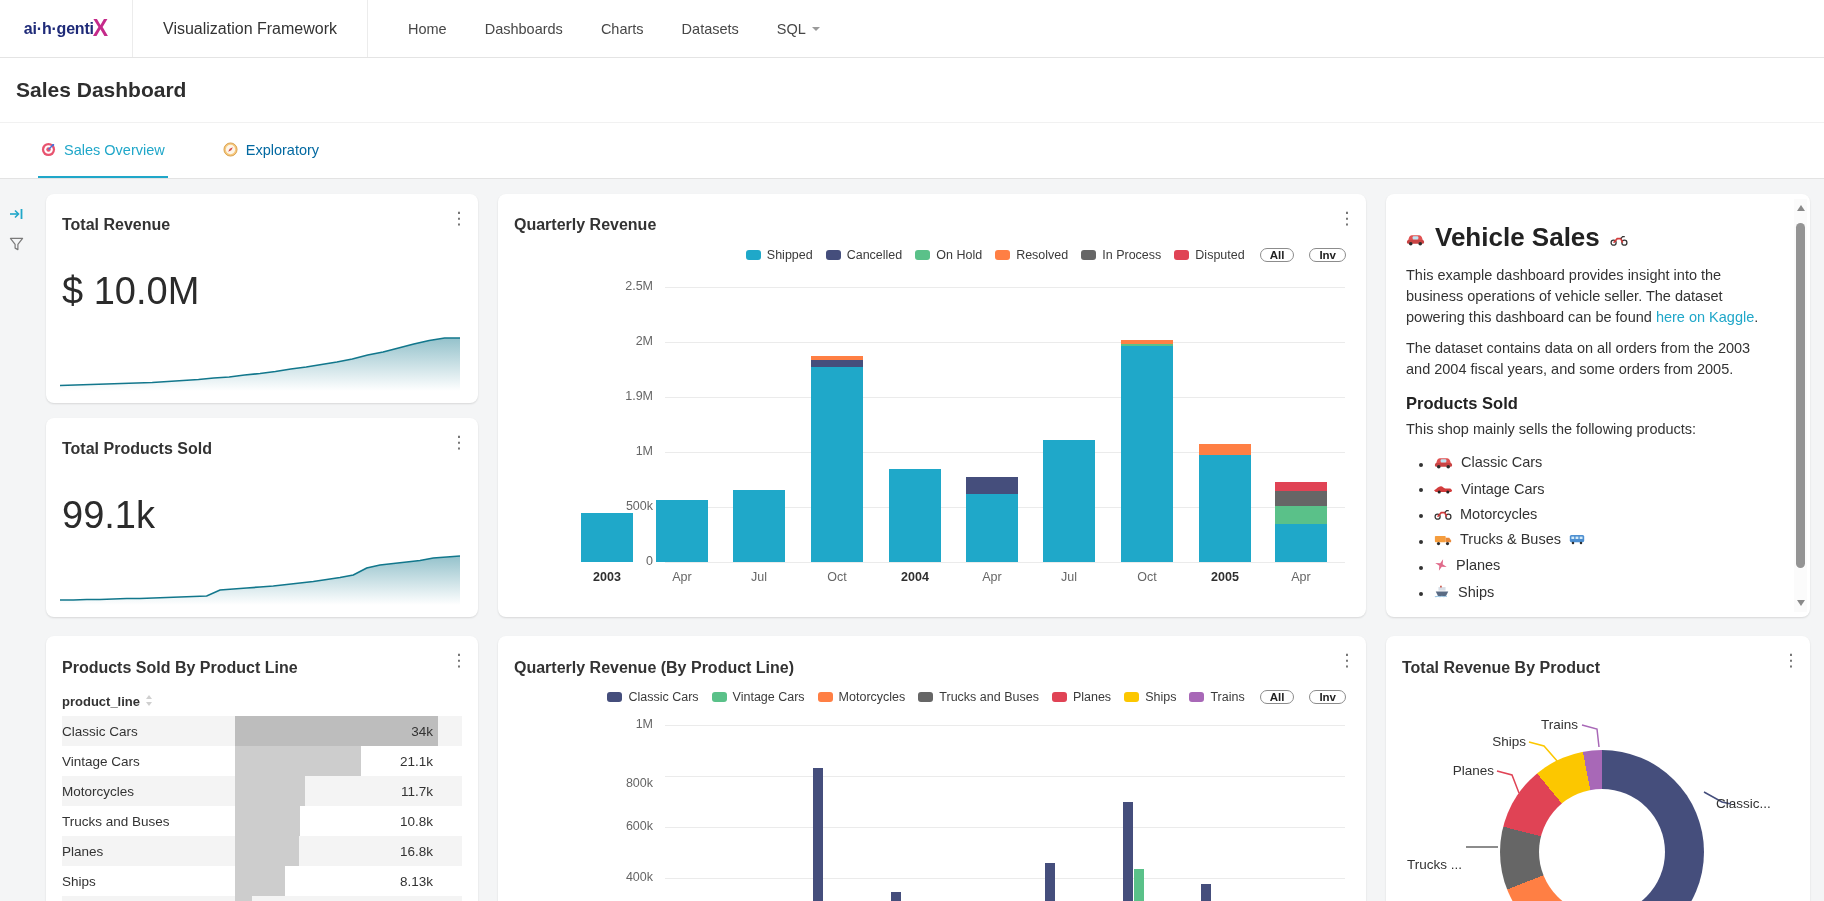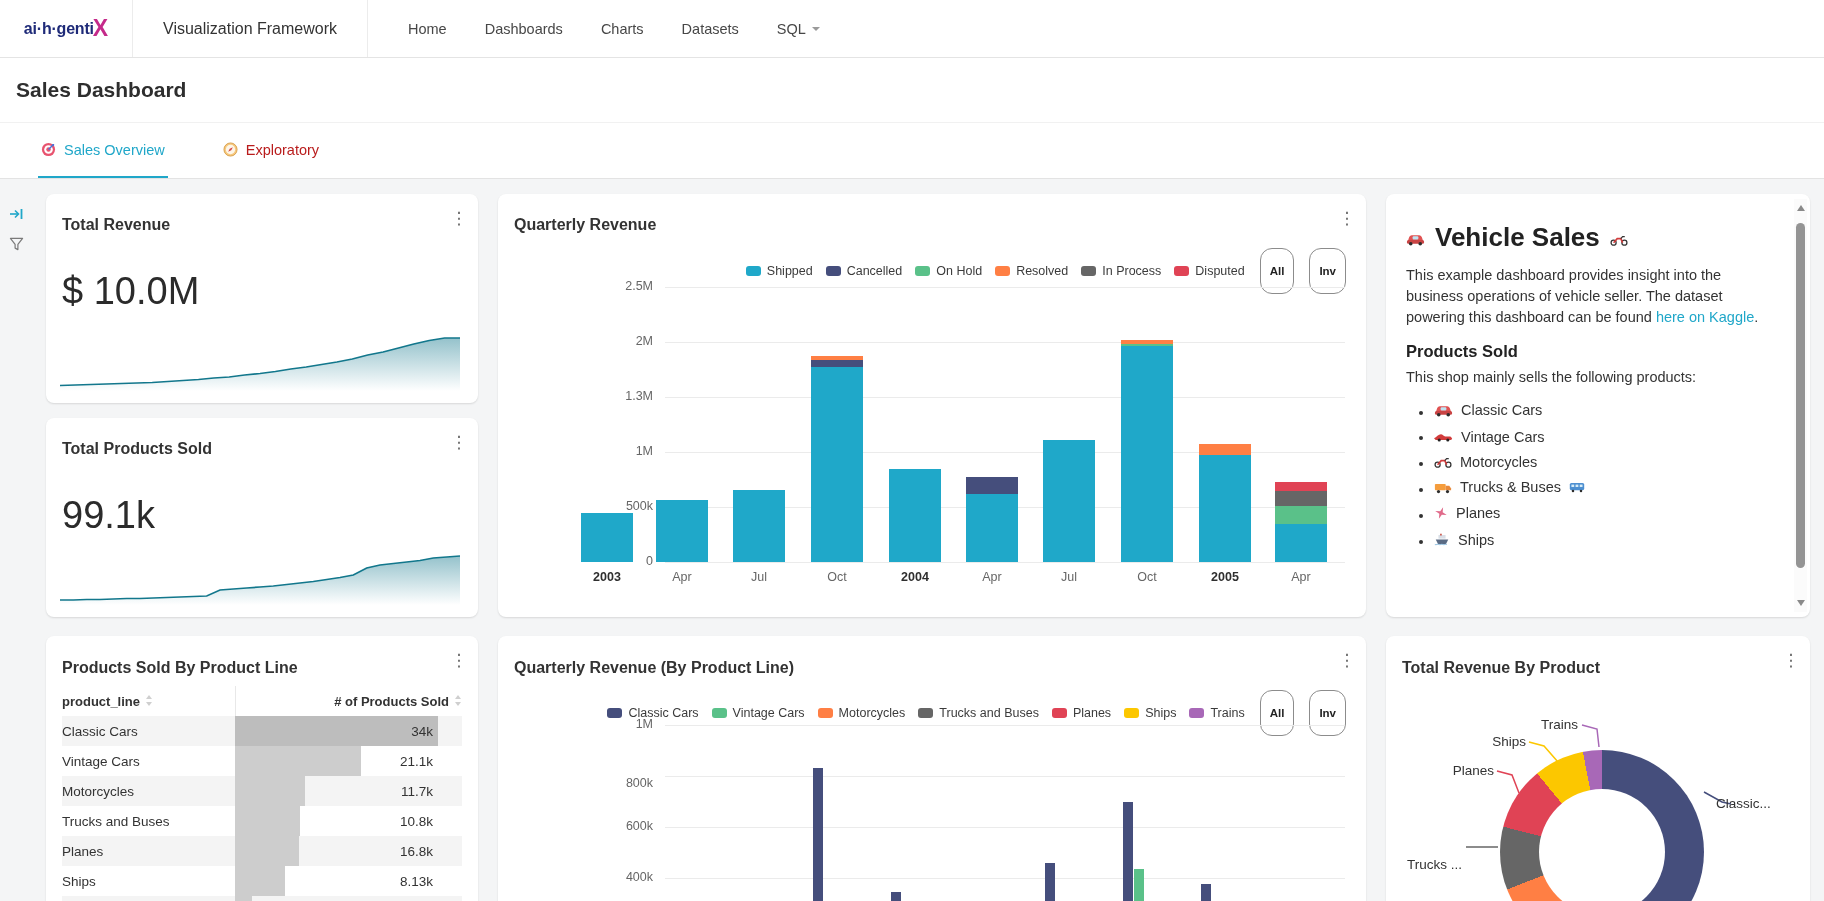--- a/index.html
+++ b/index.html
@@ -10,36 +10,36 @@
   .logo .ltxt{font-weight:700;font-size:16px;color:#1e2a78;letter-spacing:-0.2px;}
   .logo .lx{font-weight:800;font-size:23px;color:#c52a8a;margin-left:-1px;}
   .app-title{display:flex;align-items:center;padding:0 30px;border-left:1px solid #ececec;border-right:1px solid #ececec;font-size:16px;color:#333;}
   .nav{display:flex;align-items:center;gap:38px;margin-left:40px;}
   .nav a{font-size:14.5px;color:#474747;text-decoration:none;cursor:pointer;display:flex;align-items:center;}
   .caret{width:0;height:0;border-left:4px solid transparent;border-right:4px solid transparent;border-top:4.5px solid #9a9a9a;margin-left:6px;}
   
   .title-bar{height:64px;background:#fff;display:flex;align-items:center;padding-left:16px;border-bottom:1px solid #f1f1f1;}
   .title-bar h1{margin:0;font-size:21px;font-weight:600;color:#2e2e2e;}
   .tab-bar{height:55px;background:#fff;border-bottom:1px solid #e3e3e3;display:flex;align-items:stretch;padding-left:38px;gap:52px;}
-  .tab{display:flex;align-items:center;gap:8px;font-size:14.5px;color:#b91c1c;cursor:pointer;border-bottom:2px solid transparent;padding:0 3px;}
+  .tab{display:flex;align-items:center;gap:8px;font-size:14.5px;color:#0369a1;cursor:pointer;border-bottom:2px solid transparent;padding:0 3px;}
   .tab.active{color:#20a7c9;border-bottom-color:#20a7c9;}
   
   .content{position:relative;height:724px;overflow:hidden;}
   .rail-icon{position:absolute;cursor:pointer;}
   .card{position:absolute;background:#fff;border-radius:8px;box-shadow:0 1px 2px rgba(0,0,0,.12);}
   .card-title{position:absolute;left:16px;top:22px;font-size:16px;font-weight:600;color:#333;}
   .kebab{position:absolute;right:10px;top:16px;width:18px;text-align:center;color:#666;font-size:17px;line-height:17px;cursor:pointer;}
   .bignum{position:absolute;left:16px;top:76px;font-size:38px;font-weight:500;color:#2b2b2b;}
   .spark{position:absolute;left:14px;right:14px;bottom:12px;height:60px;}
   
   .legend{position:absolute;top:54px;right:20px;display:flex;align-items:center;gap:13px;}
   .lg-item{display:flex;align-items:center;gap:6px;cursor:pointer;}
   .lg-swatch{width:15px;height:10px;border-radius:3px;display:inline-block;}
   .lg-label{font-size:12.5px;color:#3b3b3b;}
-  .lg-pill{font-size:11.5px;font-weight:700;color:#222;border:1px solid #8c8c8c;border-radius:12px;padding:16px 9px;cursor:pointer;margin-left:2px;}
+  .lg-pill{font-size:11.5px;font-weight:700;color:#222;border:1px solid #8c8c8c;border-radius:12px;padding:0 9px;cursor:pointer;margin-left:2px;}
   
   .plot{position:absolute;inset:0;overflow:hidden;}
   .gridline{position:absolute;height:1px;background:#ebebeb;}
   .ytick{position:absolute;left:0;width:155px;text-align:right;font-size:12.5px;color:#666;}
   .xtick{position:absolute;width:70px;text-align:center;font-size:12.5px;color:#666;}
   .xtick.year{font-weight:700;color:#2f2f2f;}
   .seg{position:absolute;}
   
   .thead{position:absolute;left:16px;right:16px;top:50px;height:30px;display:flex;align-items:center;font-size:13px;font-weight:700;color:#333;}
   .th1{width:173px;display:flex;align-items:center;cursor:pointer;}
@@ -196,21 +196,21 @@
         <span class="lg-pill">Inv</span>
       </div>
     <div class="plot" id="plot1">
         <div class="gridline" style="top: 368px; left: 167px; width: 680px;"></div>
         <div class="ytick" style="top: 360px; width: 155px;">0</div>
         <div class="gridline" style="top: 313px; left: 167px; width: 680px;"></div>
         <div class="ytick" style="top: 305px; width: 155px;">500k</div>
         <div class="gridline" style="top: 258px; left: 167px; width: 680px;"></div>
         <div class="ytick" style="top: 250px; width: 155px;">1M</div>
         <div class="gridline" style="top: 203px; left: 167px; width: 680px;"></div>
-        <div class="ytick" style="top: 195px; width: 155px;">1.3M</div>
+        <div class="ytick" style="top: 195px; width: 155px;">1.9M</div>
         <div class="gridline" style="top: 148px; left: 167px; width: 680px;"></div>
         <div class="ytick" style="top: 140px; width: 155px;">2M</div>
         <div class="gridline" style="top: 93px; left: 167px; width: 680px;"></div>
         <div class="ytick" style="top: 85px; width: 155px;">2.5M</div>
         <div class="seg" style="left: 83px; width: 52px; top: 318.5px; height: 49.5px; background: rgb(31, 168, 201);"></div>
         <div class="xtick year" style="left: 74px; top: 376px;">2003</div>
         <div class="seg" style="left: 158px; width: 52px; top: 305.85px; height: 62.15px; background: rgb(31, 168, 201);"></div>
         <div class="xtick" style="left: 149px; top: 376px;">Apr</div>
         <div class="seg" style="left: 235px; width: 52px; top: 295.95px; height: 72.05px; background: rgb(31, 168, 201);"></div>
         <div class="xtick" style="left: 226px; top: 376px;">Jul</div>
@@ -256,20 +256,21 @@
           <span id="vt-icon2"><span class="icn">
               <svg viewBox="0 0 20 13" width="18" height="12">
                 <circle cx="4" cy="9.5" r="2.8" fill="none" stroke="#333" stroke-width="1.4"></circle>
                 <circle cx="16" cy="9.5" r="2.8" fill="none" stroke="#333" stroke-width="1.4"></circle>
                 <path d="M4 9.5L8 5h4l2 4.5" fill="none" stroke="#d23c3c" stroke-width="1.8"></path>
                 <path d="M12 5l2-2.2h2.4" stroke="#333" stroke-width="1.4" fill="none"></path>
               </svg>
             </span></span>
         </h1>
       <p><span>This example dashboard provides insight into the business operations of vehicle seller. The dataset powering this dashboard can be found </span><a>here on Kaggle</a><span>.</span></p>
+      <p>The dataset contains data on all orders from the 2003 and 2004 fiscal years, and some orders from 2005.</p>
       <h2>Products Sold</h2>
       <p>This shop mainly sells the following products:</p>
       <ul id="products-list">
           <li><span class="li-in">
               <span class="icn">
                 <svg viewBox="0 0 20 14" width="19" height="14">
                   <path fill="#e05252" d="M2 9l1.2-3.5C3.6 4 4.6 3 6.2 3h7.6c1.6 0 2.6 1 3 2.5L18 9z"></path>
                   <rect x="7" y="4.2" width="6" height="3.2" rx="1" fill="#bfe3f2"></rect>
                   <rect x="1" y="8" width="18" height="4" rx="1.6" fill="#c94444"></rect>
                   <circle cx="5" cy="12" r="1.9" fill="#2d2d2d"></circle>
@@ -347,27 +348,20 @@
       <span class="vs-arrow vs-down"></span>
     </div>
   </div>
 
   <div class="card" style="left:46px;top:457px;width:432px;height:430px;">
     <div class="card-title" style="top:23px;">Products Sold By Product Line</div>
     <div class="kebab">⋮</div>
     <div class="thead">
       <span class="th1">
           <span>product_line</span>
-          <span class="sorticn" style="margin-left: 5px;"><svg width="8" height="11" viewBox="0 0 8 11">
-              <path d="M4 0l3 4H1z" fill="#cfcfcf"></path>
-              <path d="M4 11L1 7h6z" fill="#cfcfcf"></path>
-            </svg></span>
-        </span>
-      <span class="th2">
-          <span># of Products Sold</span>
           <span class="sorticn" style="margin-left: 5px;"><svg width="8" height="11" viewBox="0 0 8 11">
               <path d="M4 0l3 4H1z" fill="#cfcfcf"></path>
               <path d="M4 11L1 7h6z" fill="#cfcfcf"></path>
             </svg></span>
         </span>
     </div>
     <div id="table-body">
         <div class="trow odd" style="top: 80px;">
           <div class="tbar" style="width: 203px; background: rgb(189, 189, 189);"></div>
           <div class="tlabel">Classic Cars</div>

